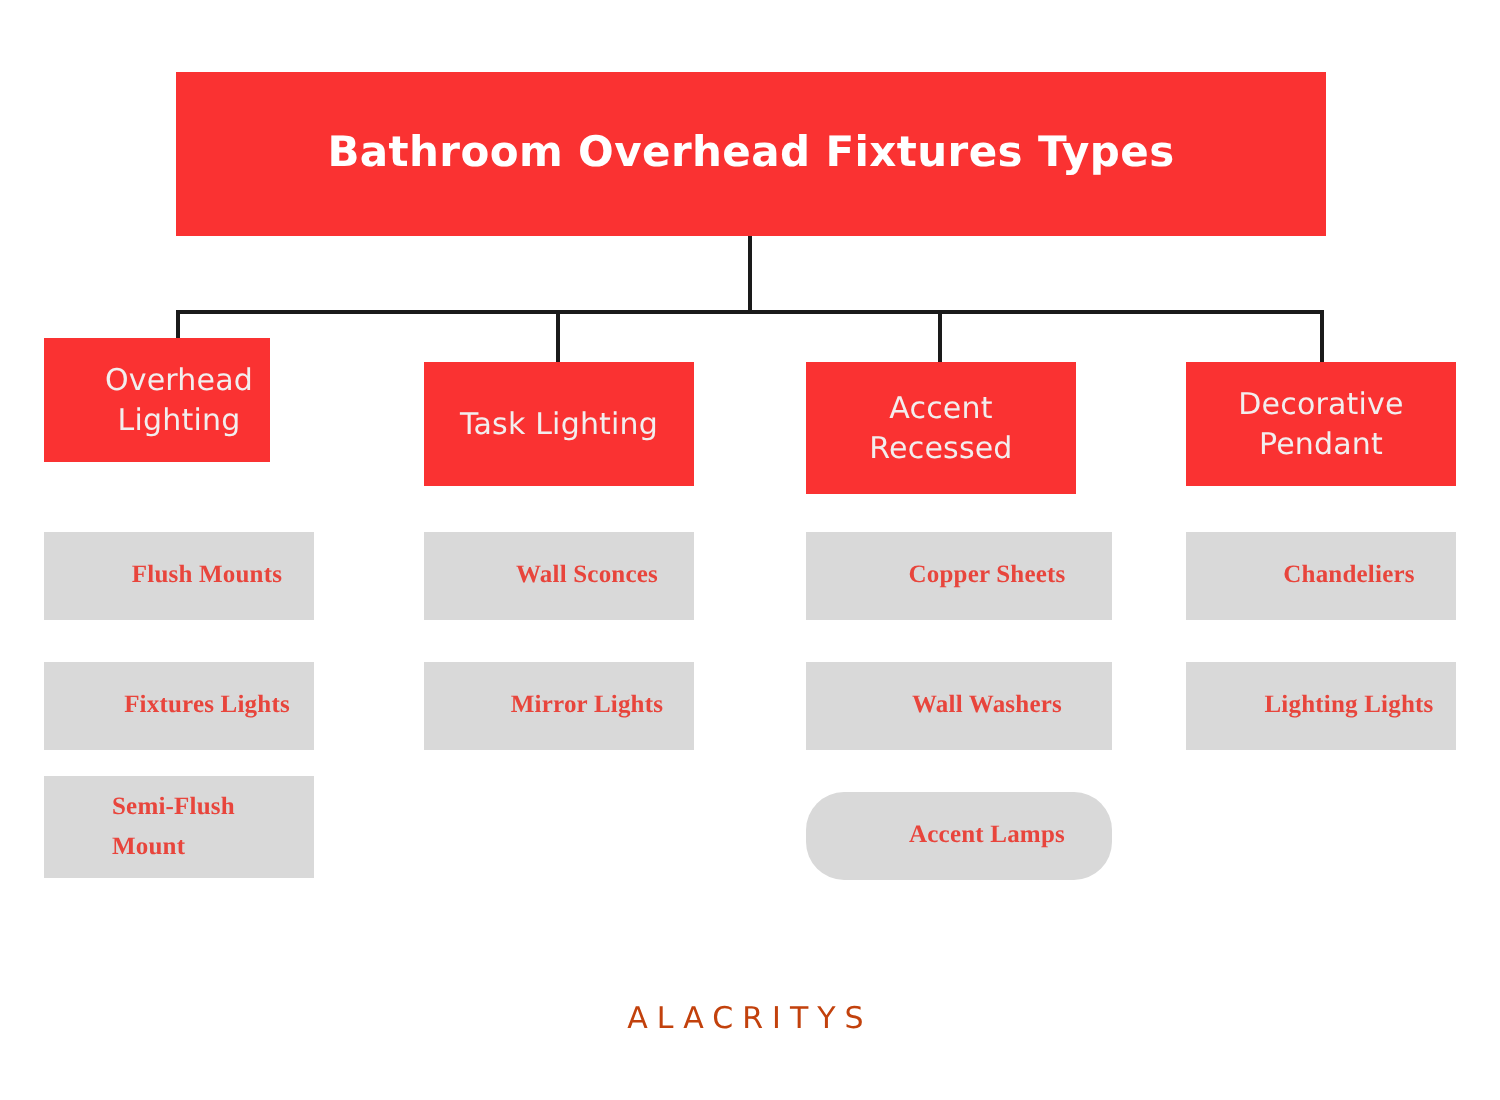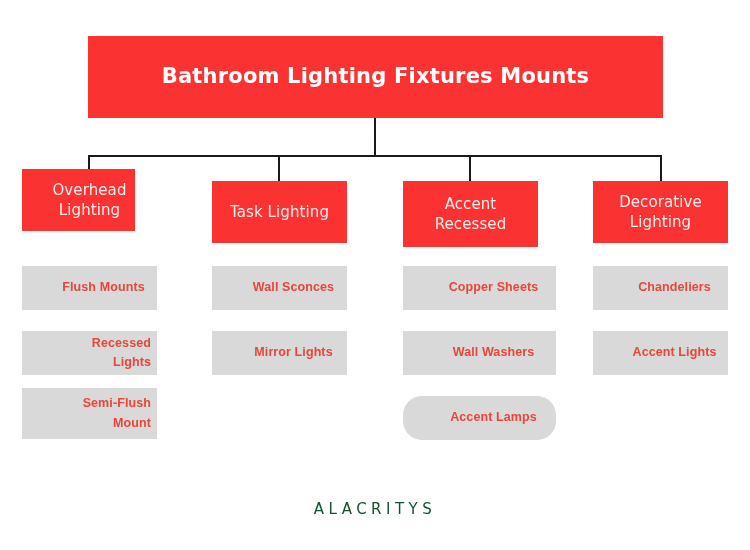--- a/index.html
+++ b/index.html
@@ -101,24 +101,24 @@
     position: absolute;
     background: #d9d9d9;
     display: flex;
     align-items: center;
     justify-content: center;
     box-sizing: border-box;
     padding: 3px 6px;
   }
   .leaf-text {
     color: #e8453c;
-    font-family: Liberation Sans, sans-serif;
+    font-family: Liberation Serif, serif;
     font-size: 12.5px;
     font-weight: bold;
-    text-align: right;
+    text-align: left;
     line-height: 1.55;
     letter-spacing: 0.1px;
     padding-left: 28px;
   }
 
   
   .col-1 { left: 22px;  width: 135px; }
   .col-2 { left: 212px; width: 135px; }
   .col-3 { left: 403px; width: 153px; }
   .col-4 { left: 593px; width: 135px; }
@@ -129,61 +129,61 @@
   .row-3 { top: 388px; height: 51px; }
   .row-3b { top: 396px; height: 44px; border-radius: 19px; }
 
   
   .brand {
     position: absolute;
     left: 0;
     top: 500px;
     width: 750px;
     text-align: center;
-    color: #14532d;
+    color: #c2410c;
     font-family: "DejaVu Sans", sans-serif;
     font-size: 15px;
     font-weight: normal;
     letter-spacing: 4.5px;
   }
 </style>
 </head>
 <body>
 
 <div id="canvas">
 
   <div class="title-box">
-    <span class="title-text">Bathroom Lighting Fixtures Mounts</span>
+    <span class="title-text">Bathroom Overhead Fixtures Types</span>
   </div>
 
   <div class="conn conn-stem"></div>
   <div class="conn conn-bus"></div>
   <div class="conn conn-drop drop-1"></div>
   <div class="conn conn-drop drop-2"></div>
   <div class="conn conn-drop drop-3"></div>
   <div class="conn conn-drop drop-4"></div>
 
   <div class="cat-box cat-1">
     <span class="cat-text">Overhead Lighting</span>
   </div>
   <div class="cat-box cat-2">
     <span class="cat-text">Task Lighting</span>
   </div>
   <div class="cat-box cat-3">
     <span class="cat-text">Accent Recessed</span>
   </div>
   <div class="cat-box cat-4">
-    <span class="cat-text">Decorative Lighting</span>
+    <span class="cat-text">Decorative Pendant</span>
   </div>
 
   <div class="leaf-box col-1 row-1">
     <span class="leaf-text">Flush Mounts</span>
   </div>
   <div class="leaf-box col-1 row-2">
-    <span class="leaf-text">Recessed Lights</span>
+    <span class="leaf-text">Fixtures Lights</span>
   </div>
   <div class="leaf-box col-1 row-3">
     <span class="leaf-text">Semi-Flush Mount</span>
   </div>
 
   <div class="leaf-box col-2 row-1">
     <span class="leaf-text">Wall Sconces</span>
   </div>
   <div class="leaf-box col-2 row-2">
     <span class="leaf-text">Mirror Lights</span>
@@ -196,18 +196,18 @@
     <span class="leaf-text">Wall Washers</span>
   </div>
   <div class="leaf-box col-3 row-3b">
     <span class="leaf-text">Accent Lamps</span>
   </div>
 
   <div class="leaf-box col-4 row-1">
     <span class="leaf-text">Chandeliers</span>
   </div>
   <div class="leaf-box col-4 row-2">
-    <span class="leaf-text">Accent Lights</span>
+    <span class="leaf-text">Lighting Lights</span>
   </div>
 
   <div class="brand">ALACRITYS</div>
 
 </div>
 
 </body></html>

